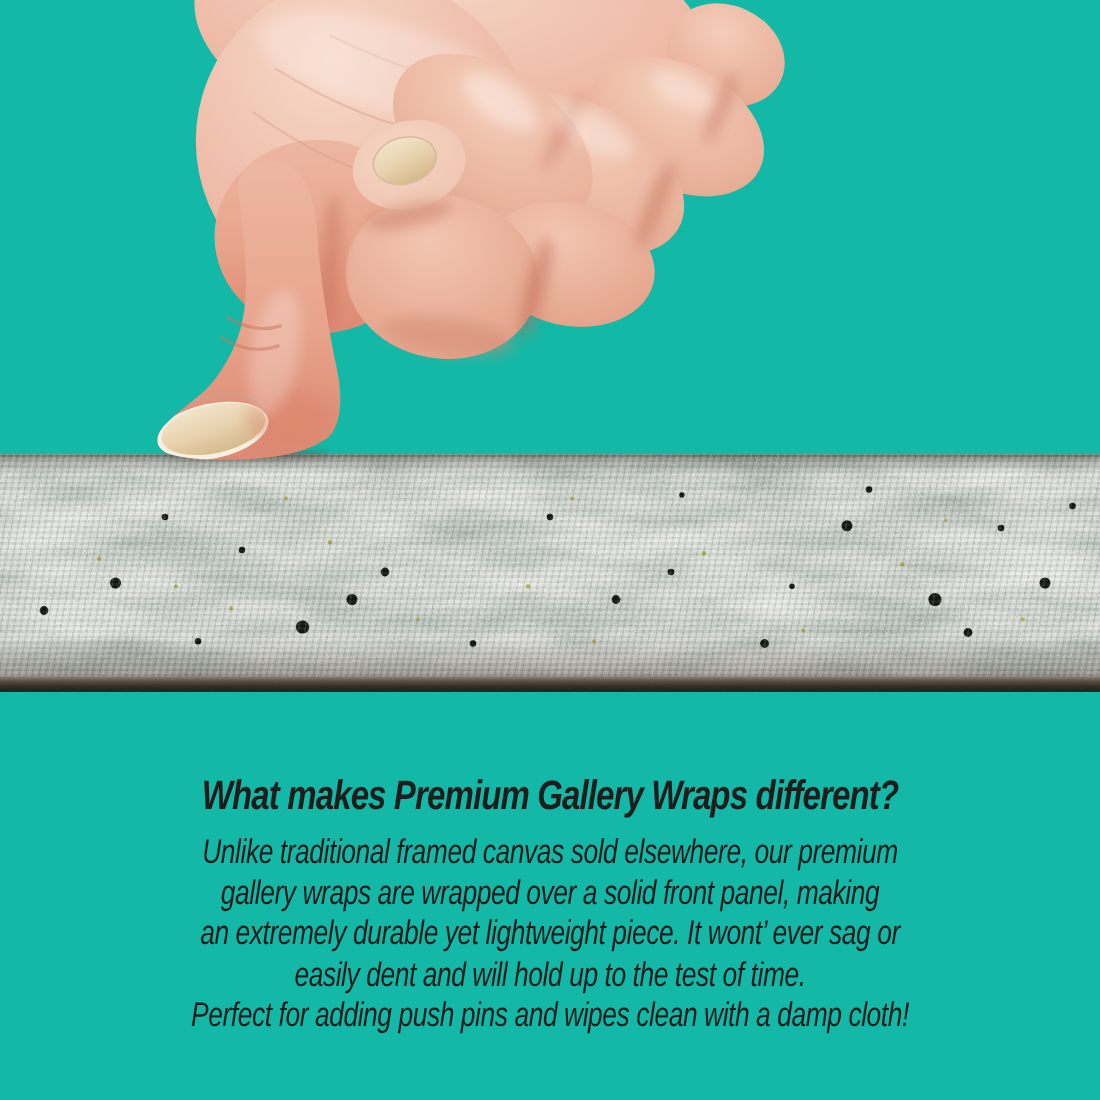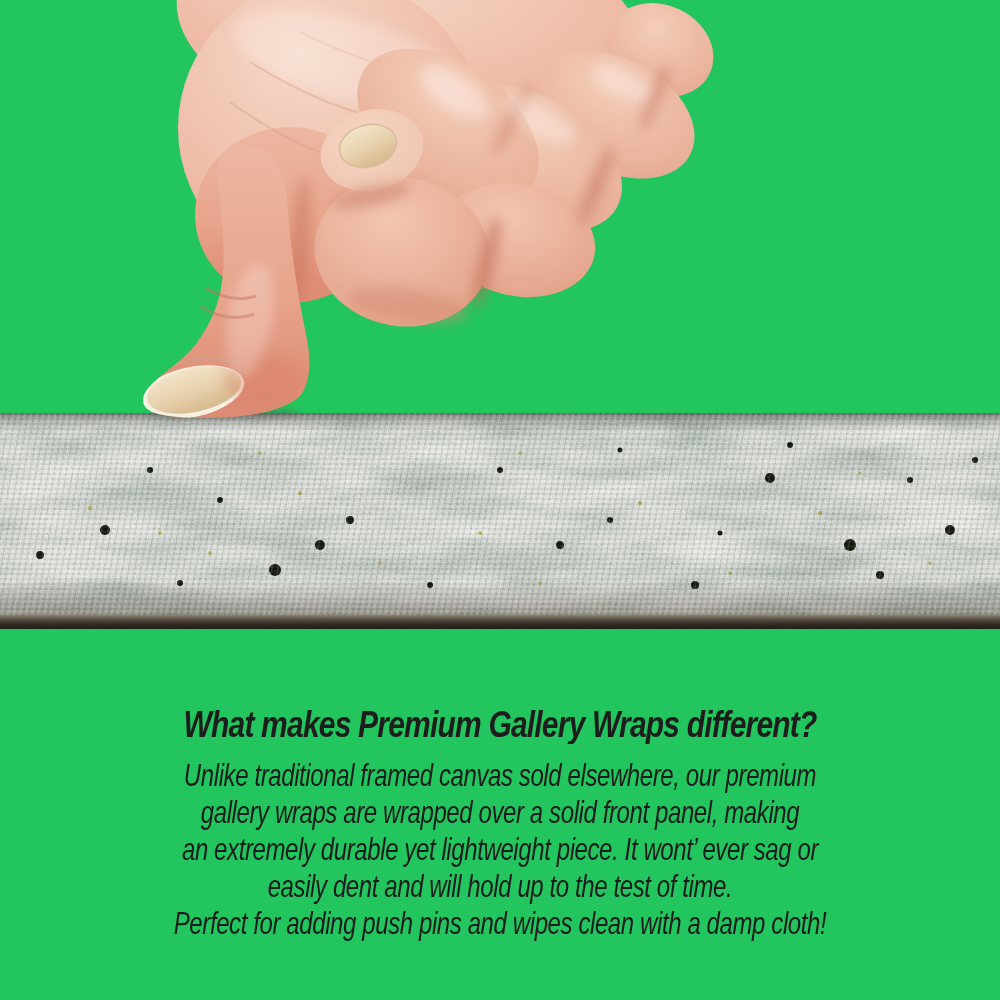--- a/index.html
+++ b/index.html
@@ -1,17 +1,17 @@
 <!DOCTYPE html>
 <html><head>
 <meta charset="utf-8">
 <style>
   html,body{margin:0;padding:0;background:#fff;}
   .stage{
-    position:relative;width:1000px;height:1000px;background:#22c55e;overflow:hidden;
+    position:relative;width:1000px;height:1000px;background:#14b8a6;overflow:hidden;
     font-family:"Liberation Sans", sans-serif;
   }
   
   .hand-svg{position:absolute;left:0;top:0;z-index:3;display:block;}
   
   .strip{position:absolute;left:0;top:413px;width:1000px;height:216px;z-index:1;}
   .strip svg{position:absolute;inset:0;display:block;}
   .weave{
     position:absolute;left:0;top:0;right:0;height:202px;z-index:2;pointer-events:none;
     background:

